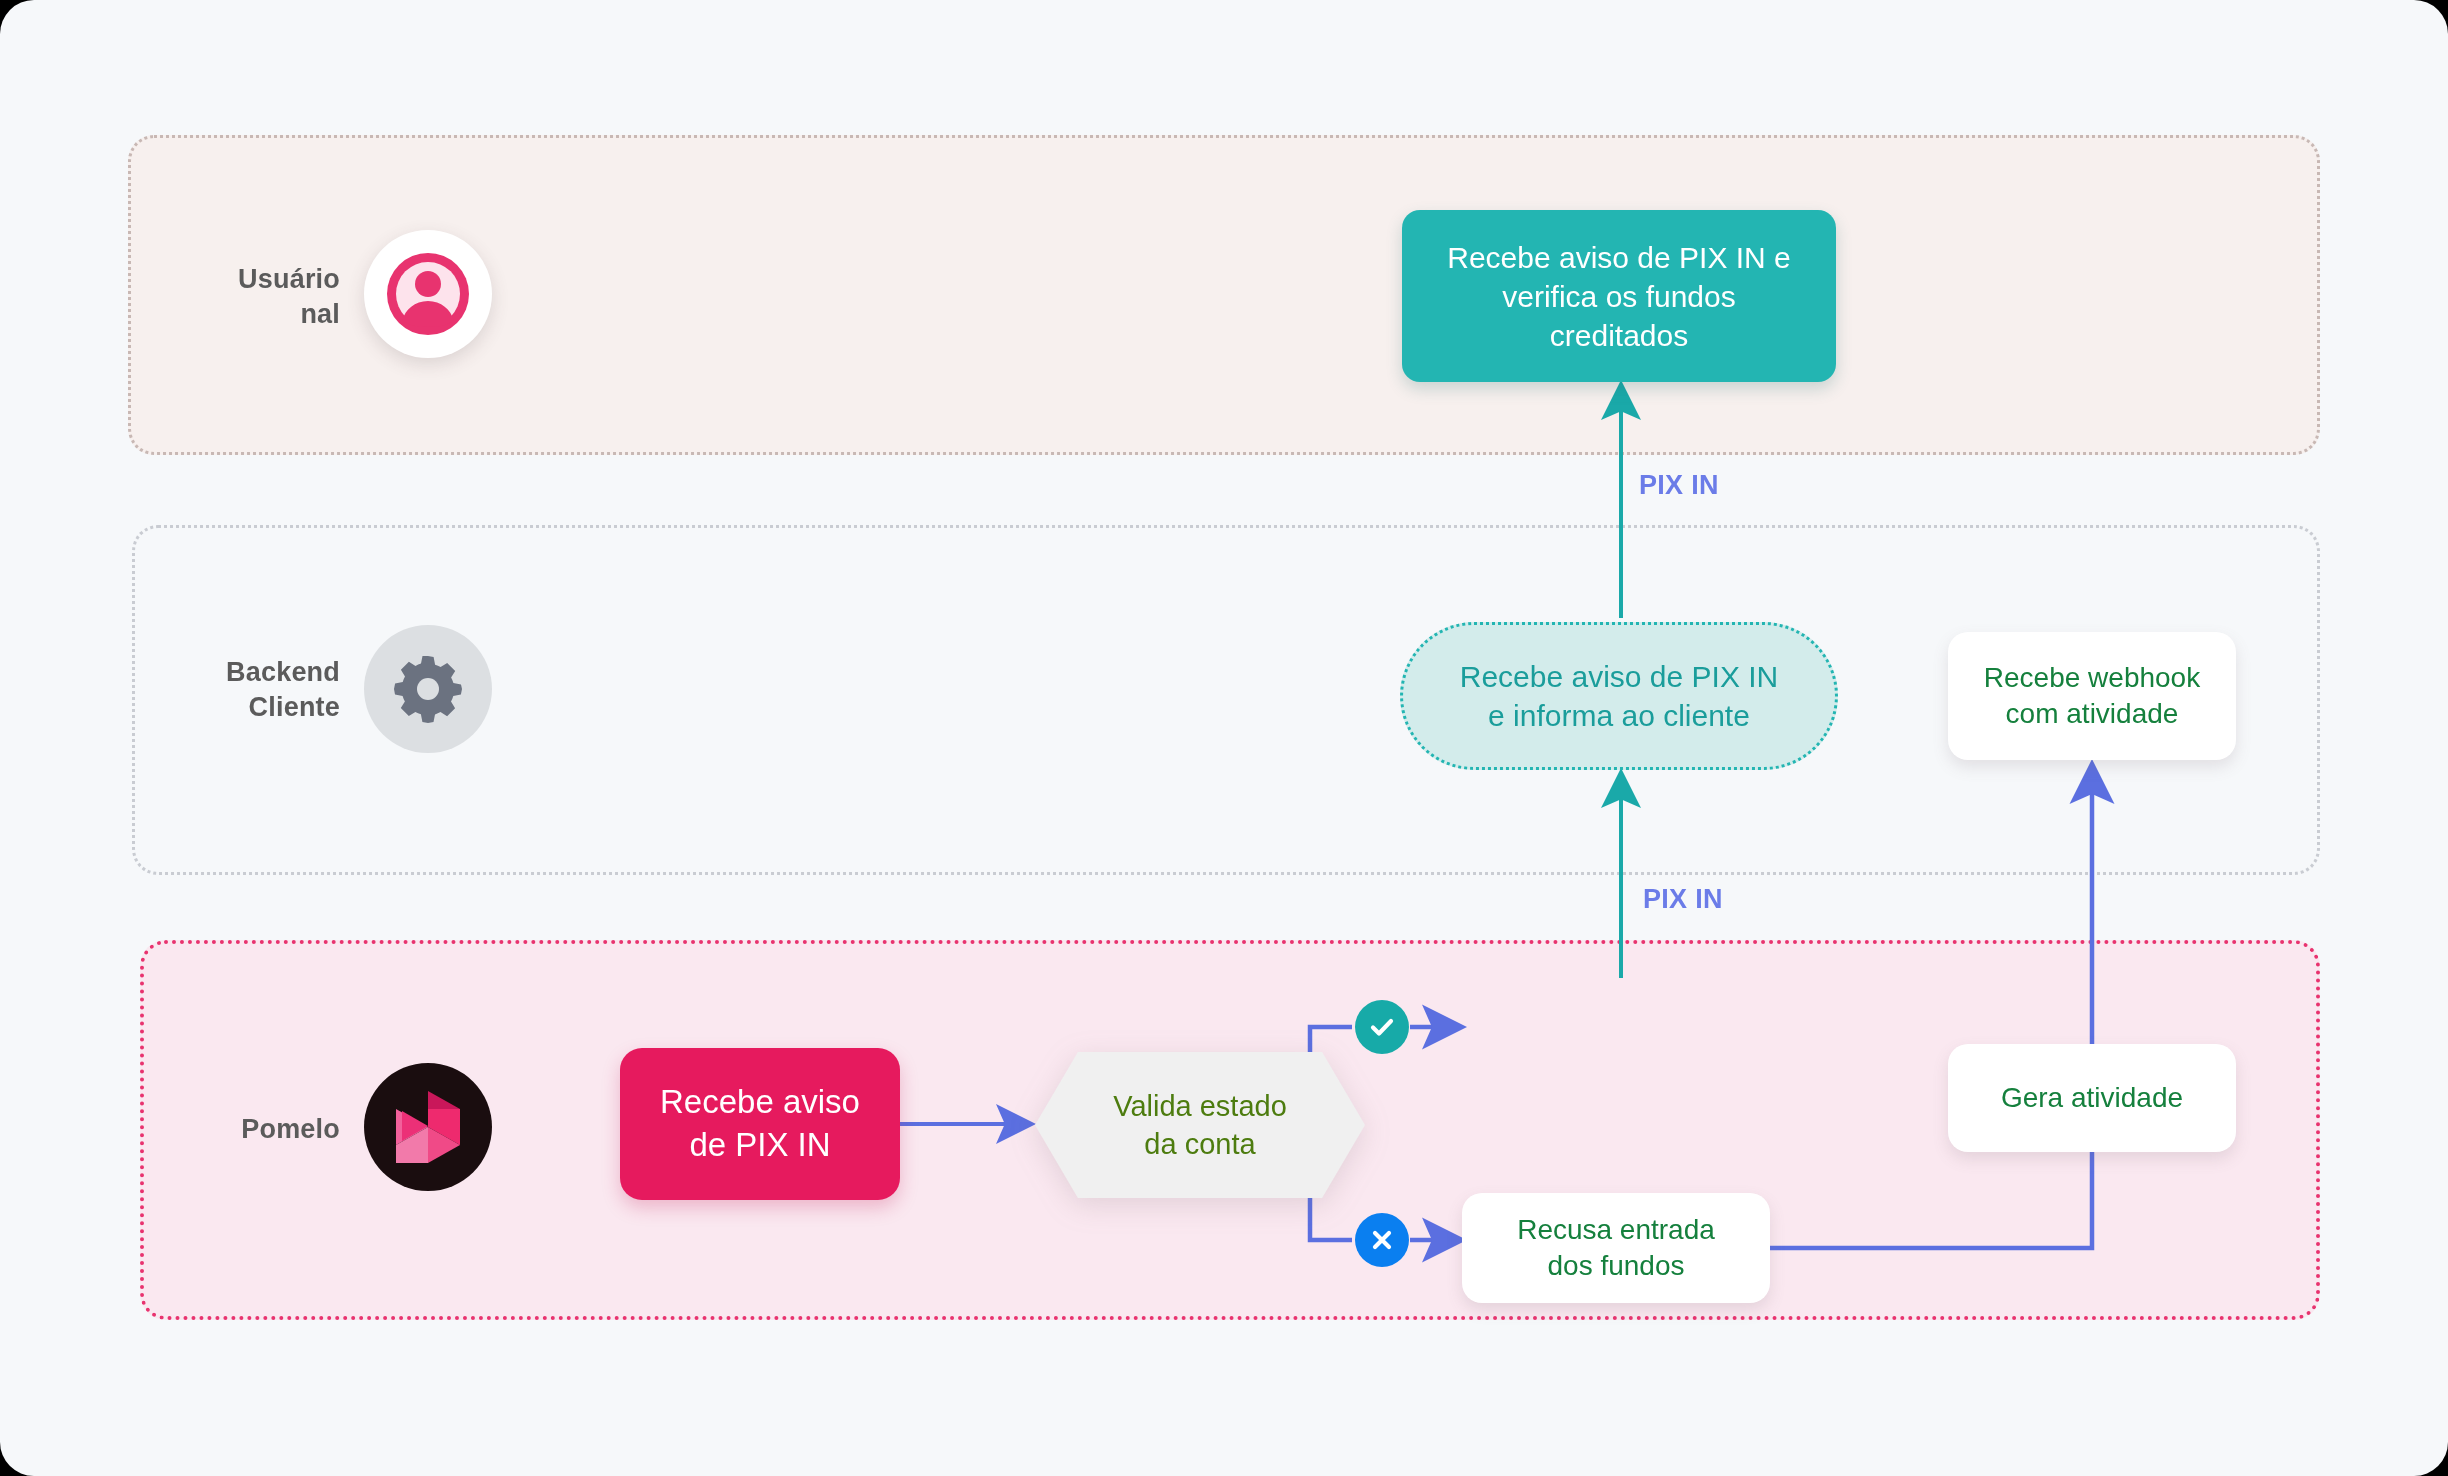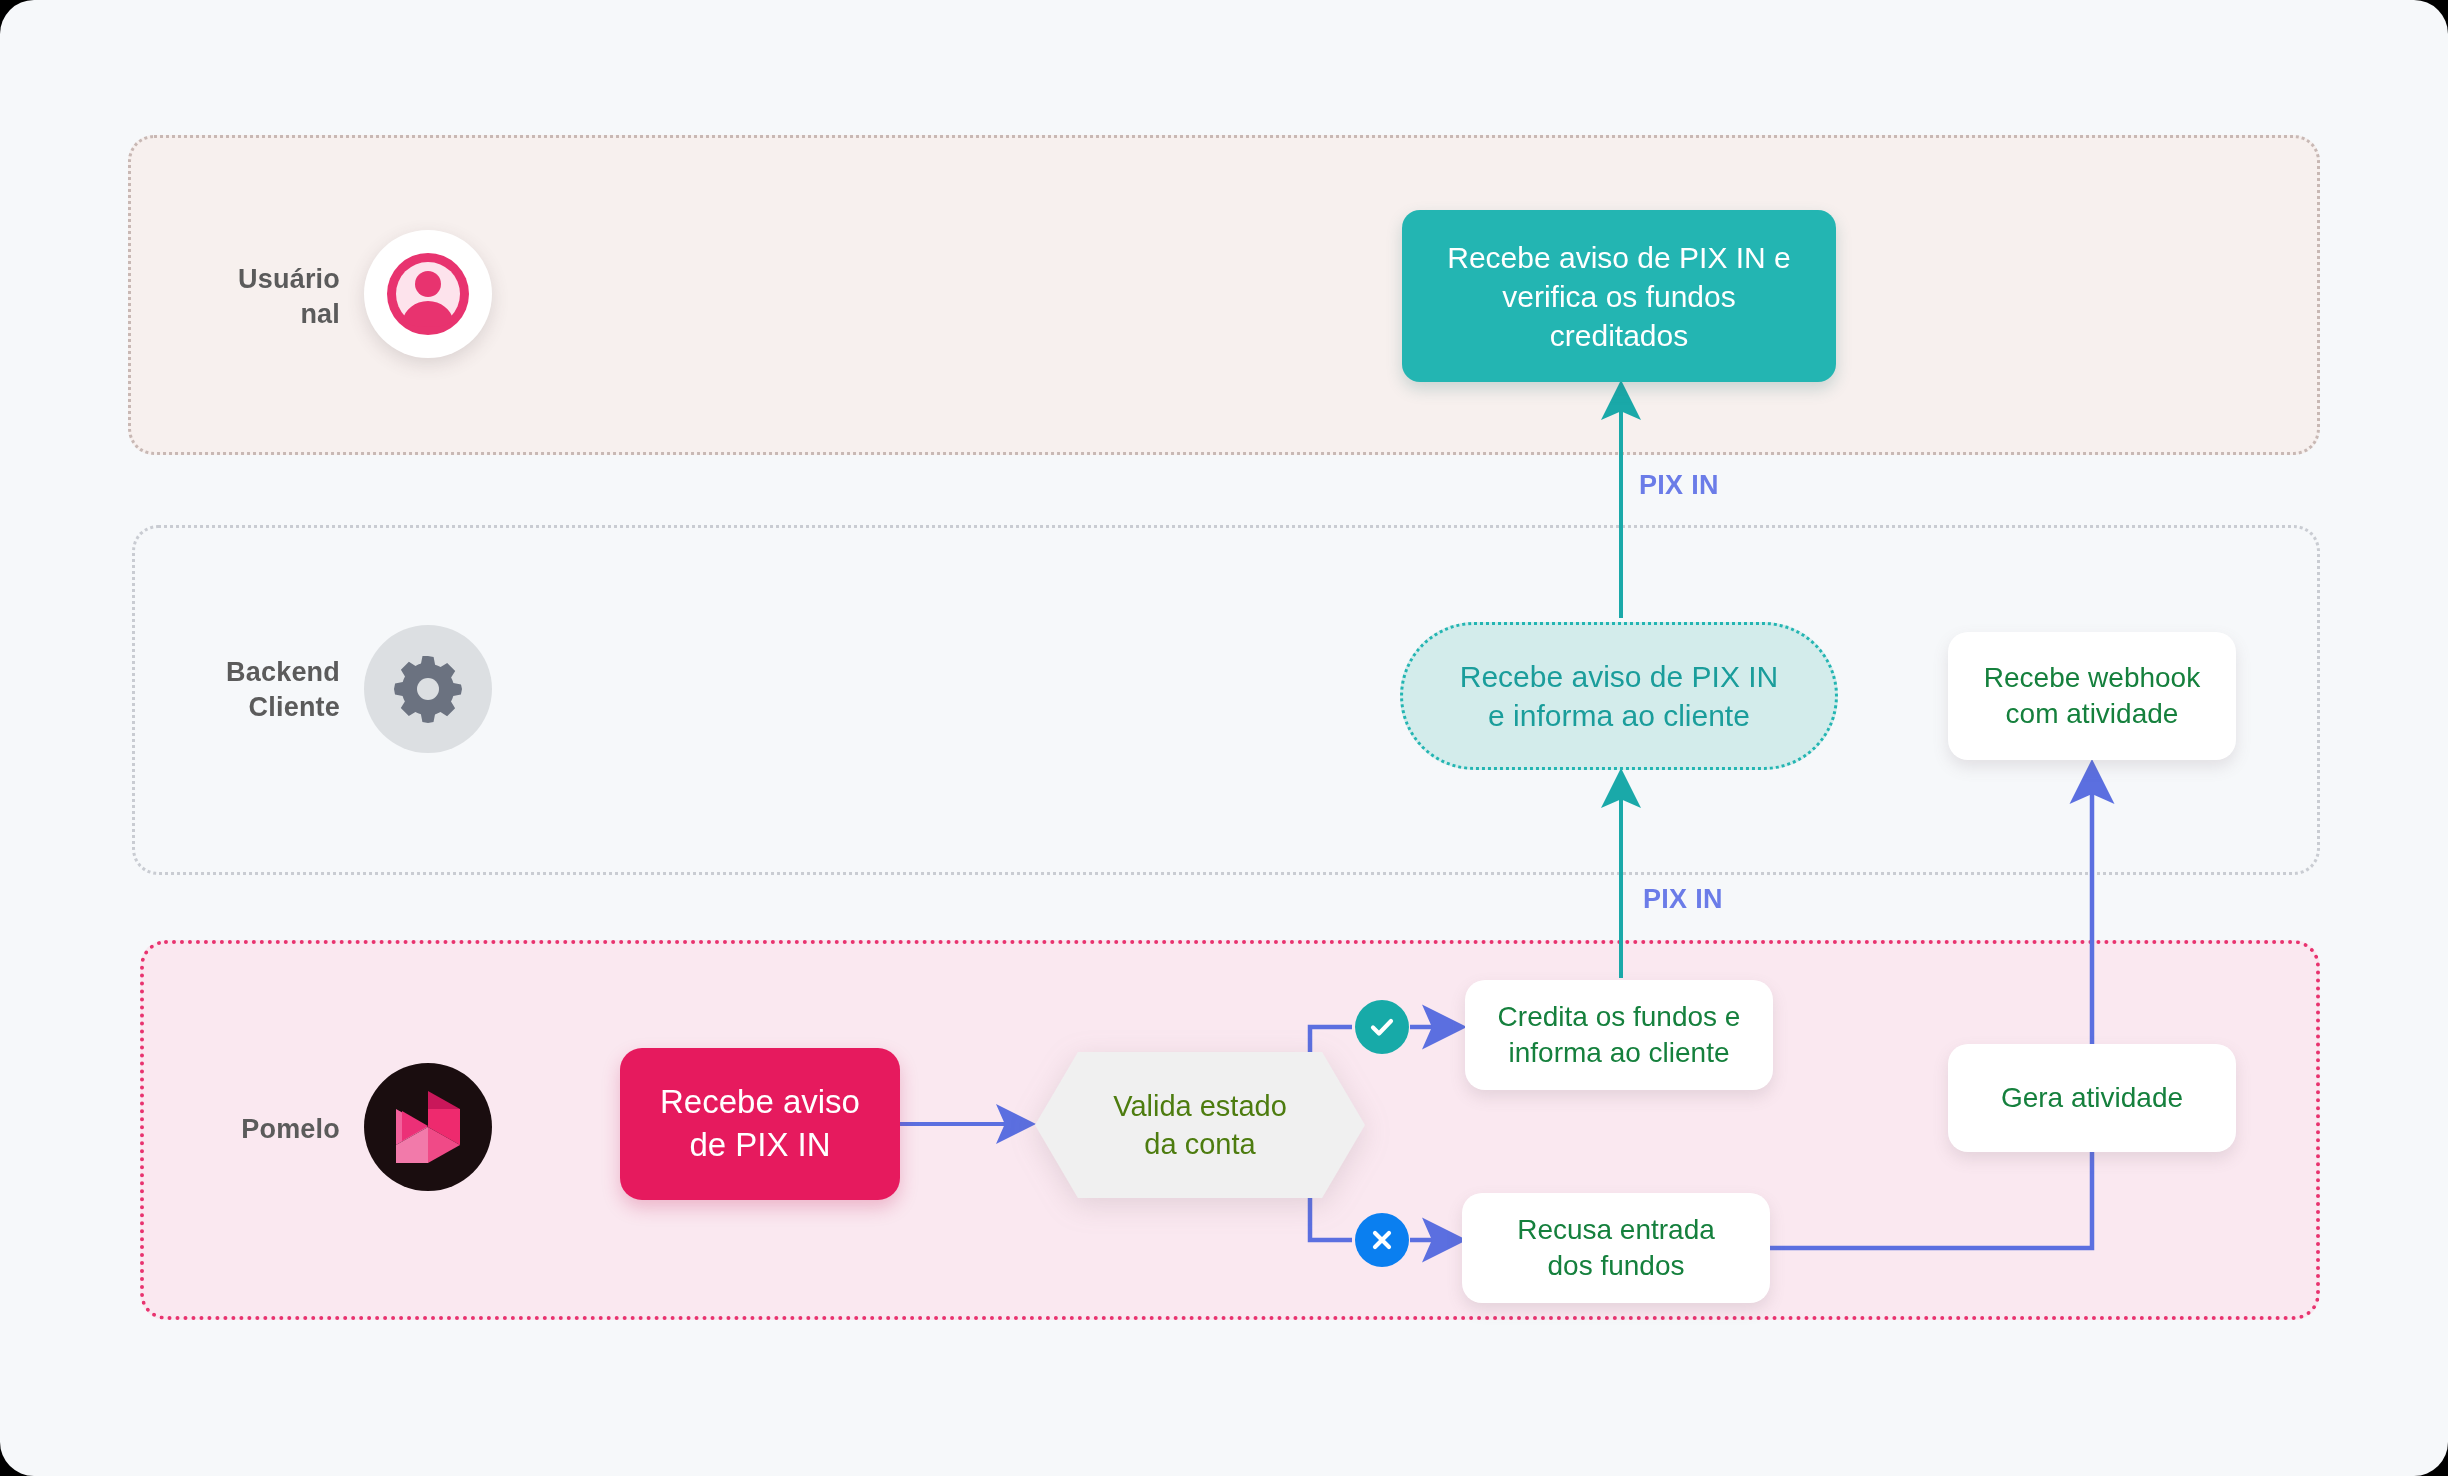--- a/index.html
+++ b/index.html
@@ -265,26 +265,20 @@
 
   <div class="hexwrap" id="hex-valida">
     <div class="hex">
       <div>
         <div>Valida estado</div>
         <div>da conta</div>
       </div>
     </div>
   </div>
 
-  <div class="node node-white" id="node-credita">
-    <div>
-      <div>Credita os fundos e</div>
-      <div>informa ao cliente</div>
-    </div>
-  </div>
 
   <div class="node node-white" id="node-recusa">
     <div>
       <div>Recusa entrada</div>
       <div>dos fundos</div>
     </div>
   </div>
 
   <div class="node node-white" id="node-gera">
     <div>Gera atividade</div>

